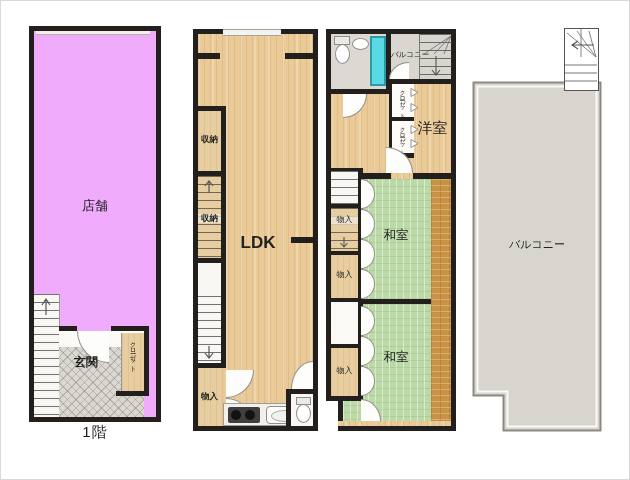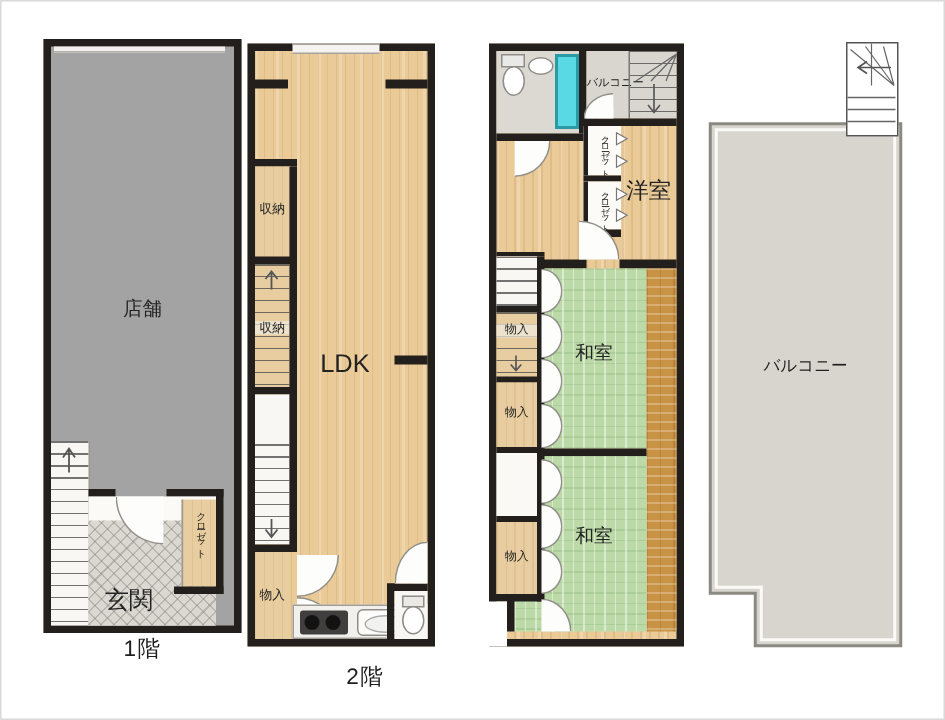--- a/index.html
+++ b/index.html
@@ -1,21 +1,21 @@
 <!DOCTYPE html>
 <html><head>
 <meta charset="utf-8">
 <style>
   html,body{margin:0;padding:0;background:#fff;}
   #canvas{position:relative;width:630px;height:480px;background:#ffffff;border:1px solid #d9d9d9;box-sizing:border-box;overflow:hidden;
           font-family:"Liberation Sans","DejaVu Sans",sans-serif;}
   .abs{position:absolute;}
   .wall{position:absolute;background:#221f1d;}
   .floor-outer{position:absolute;border:5px solid #221f1d;box-sizing:content-box;}
-  .gray{background-color:#a3a3a3;}
+  .gray{background-color:#f0abfc;}
   .wood{background-color:#eacb98;
         background-image:repeating-linear-gradient(to right, rgba(165,115,55,0.16) 0 1px, transparent 1px 6px),
                          repeating-linear-gradient(to right, rgba(255,255,255,0.20) 0 2px, transparent 2px 14px);}
   .tan{background-color:#e7cd9f;
        background-image:repeating-linear-gradient(to right, rgba(165,115,55,0.12) 0 1px, transparent 1px 6px);}
   .tatami{background-color:#bcdaa8;
           background-image:repeating-linear-gradient(to right, rgba(255,255,255,0.45) 0 1px, transparent 1px 7px),
                            repeating-linear-gradient(to bottom, rgba(140,180,120,0.35) 0 1px, transparent 1px 7px);}
   .dkwood{background-color:#c99346;
           background-image:repeating-linear-gradient(to bottom, rgba(255,255,255,0.25) 0 1px, transparent 1px 6px),
@@ -50,29 +50,29 @@
       <svg width="12" height="20" style="left:6px;top:2px;">
         <path d="M6 19 V4 M2 9 L6 3 L10 9" stroke="#555" stroke-width="1.2" fill="none"></path>
       </svg>
     </div>
 
     <div class="wall" style="left:25px;top:295px;width:18px;height:5px;"></div>
     <div class="wall" style="left:77px;top:295px;width:38px;height:5px;"></div>
     <div class="abs" style="left:25px;top:300px;width:85px;height:86px;background:#fbfaf7;"></div>
     <div class="abs tile" style="left:25px;top:316px;width:85px;height:70px;"></div>
     <div class="arc-bl" style="left:43px;top:300px;width:32px;height:32px;"></div>
-    <div class="rlabel" style="left:28px;top:325px;width:48px;font-size:16px;font-weight:normal;margin-top:36px;">玄関</div>
+    <div class="rlabel" style="left:28px;top:325px;width:48px;font-size:12px;font-weight:bold;">玄関</div>
     <div class="abs tan" style="left:87px;top:302px;width:23px;height:58px;border-left:1px solid #999;">
       <div class="rlabel vtext" style="left:8px;top:4px;font-size:6.5px;">クローゼット</div>
     </div>
     <div class="wall" style="left:110px;top:295px;width:5px;height:70px;"></div>
     <div class="wall" style="left:82px;top:360px;width:33px;height:5px;"></div>
   </div>
 
-  <div class="floor-outer wood" style="left:164px;top:28px;width:115px;height:392px;">
+  <div class="floor-outer wood" style="left:192px;top:28px;width:115px;height:392px;font-weight:bold;">
     <div class="abs" style="left:25px;top:-5px;width:58px;height:5px;background:#f4f3ef;border-top:1px solid #a7a49d;border-bottom:1px solid #a7a49d;"></div>
     <div class="wall" style="left:0;top:19px;width:22px;height:6px;"></div>
     <div class="wall" style="left:87px;top:19px;width:28px;height:6px;"></div>
     <div class="wall" style="left:93px;top:203px;width:22px;height:6px;"></div>
 
     <div class="wall" style="left:0;top:72px;width:28px;height:5px;"></div>
     <div class="abs tan" style="left:0;top:77px;width:23px;height:60px;border-right:1px solid #999;">
       <div class="rlabel" style="left:0;top:24px;width:100%;font-size:8.5px;">収納</div>
     </div>
     <div class="wall" style="left:0;top:137px;width:28px;height:5px;"></div>
@@ -220,15 +220,14 @@
   <div class="rlabel" style="left:486px;top:237px;width:100px;font-size:11px;">バルコニー</div>
   <div class="abs" style="left:563px;top:27px;width:35px;height:63px;background:#fff;border:1.5px solid #555;box-sizing:border-box;">
     <svg width="32" height="60" style="left:0;top:0;">
       <path d="M31 28 L2 4 M31 28 L12 2 M31 28 L24 2 M16 0 V28" stroke="#666" stroke-width="0.8" fill="none"></path>
       <path d="M29 16 H8 M13 12 L7 16 L13 20" stroke="#555" stroke-width="1.1" fill="none"></path>
       <path d="M0 36 H32 M0 44 H32 M0 52 H32" stroke="#666" stroke-width="0.9"></path>
     </svg>
   </div>
 
   <div class="floor-name" style="left:28px;top:422px;width:132px;">1階</div>
-  <div class="floor-name" style="left:180px;top:441px;width:125px;">2階</div>
 
 </div>
 
 </body></html>

